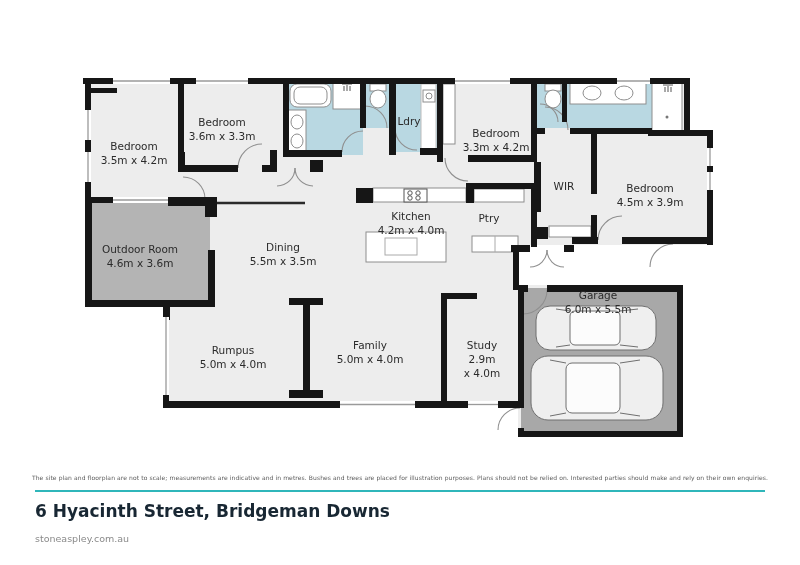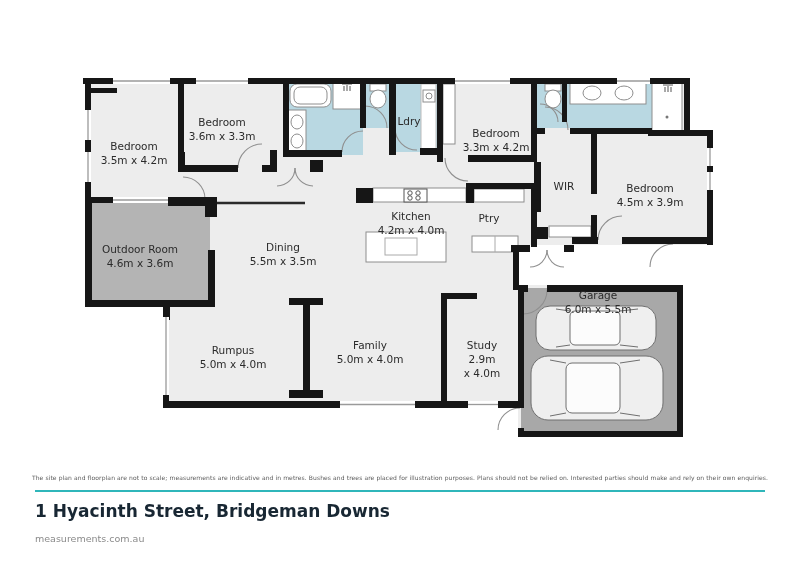--- a/index.html
+++ b/index.html
@@ -306,15 +306,15 @@
     <g>
       <text class="room-name" x="482" y="349">Study</text>
       <text class="room-dims" x="482" y="363">2.9m</text>
       <text class="room-dims" x="482" y="377">x 4.0m</text>
     </g>
   </g>
 </svg>
 
   <div class="footer-disclaimer">The site plan and floorplan are not to scale; measurements are indicative and in metres. Bushes and trees are placed for illustration purposes. Plans should not be relied on. Interested parties should make and rely on their own enquiries.</div>
   <div class="footer-divider"></div>
-  <div class="footer-address">1 Hyacinth Street, Bridgeman Downs</div>
-  <div class="footer-website">measurements.com.au</div>
+  <div class="footer-address">6 Hyacinth Street, Bridgeman Downs</div>
+  <div class="footer-website">stoneaspley.com.au</div>
 </div>
 
 </body></html>

